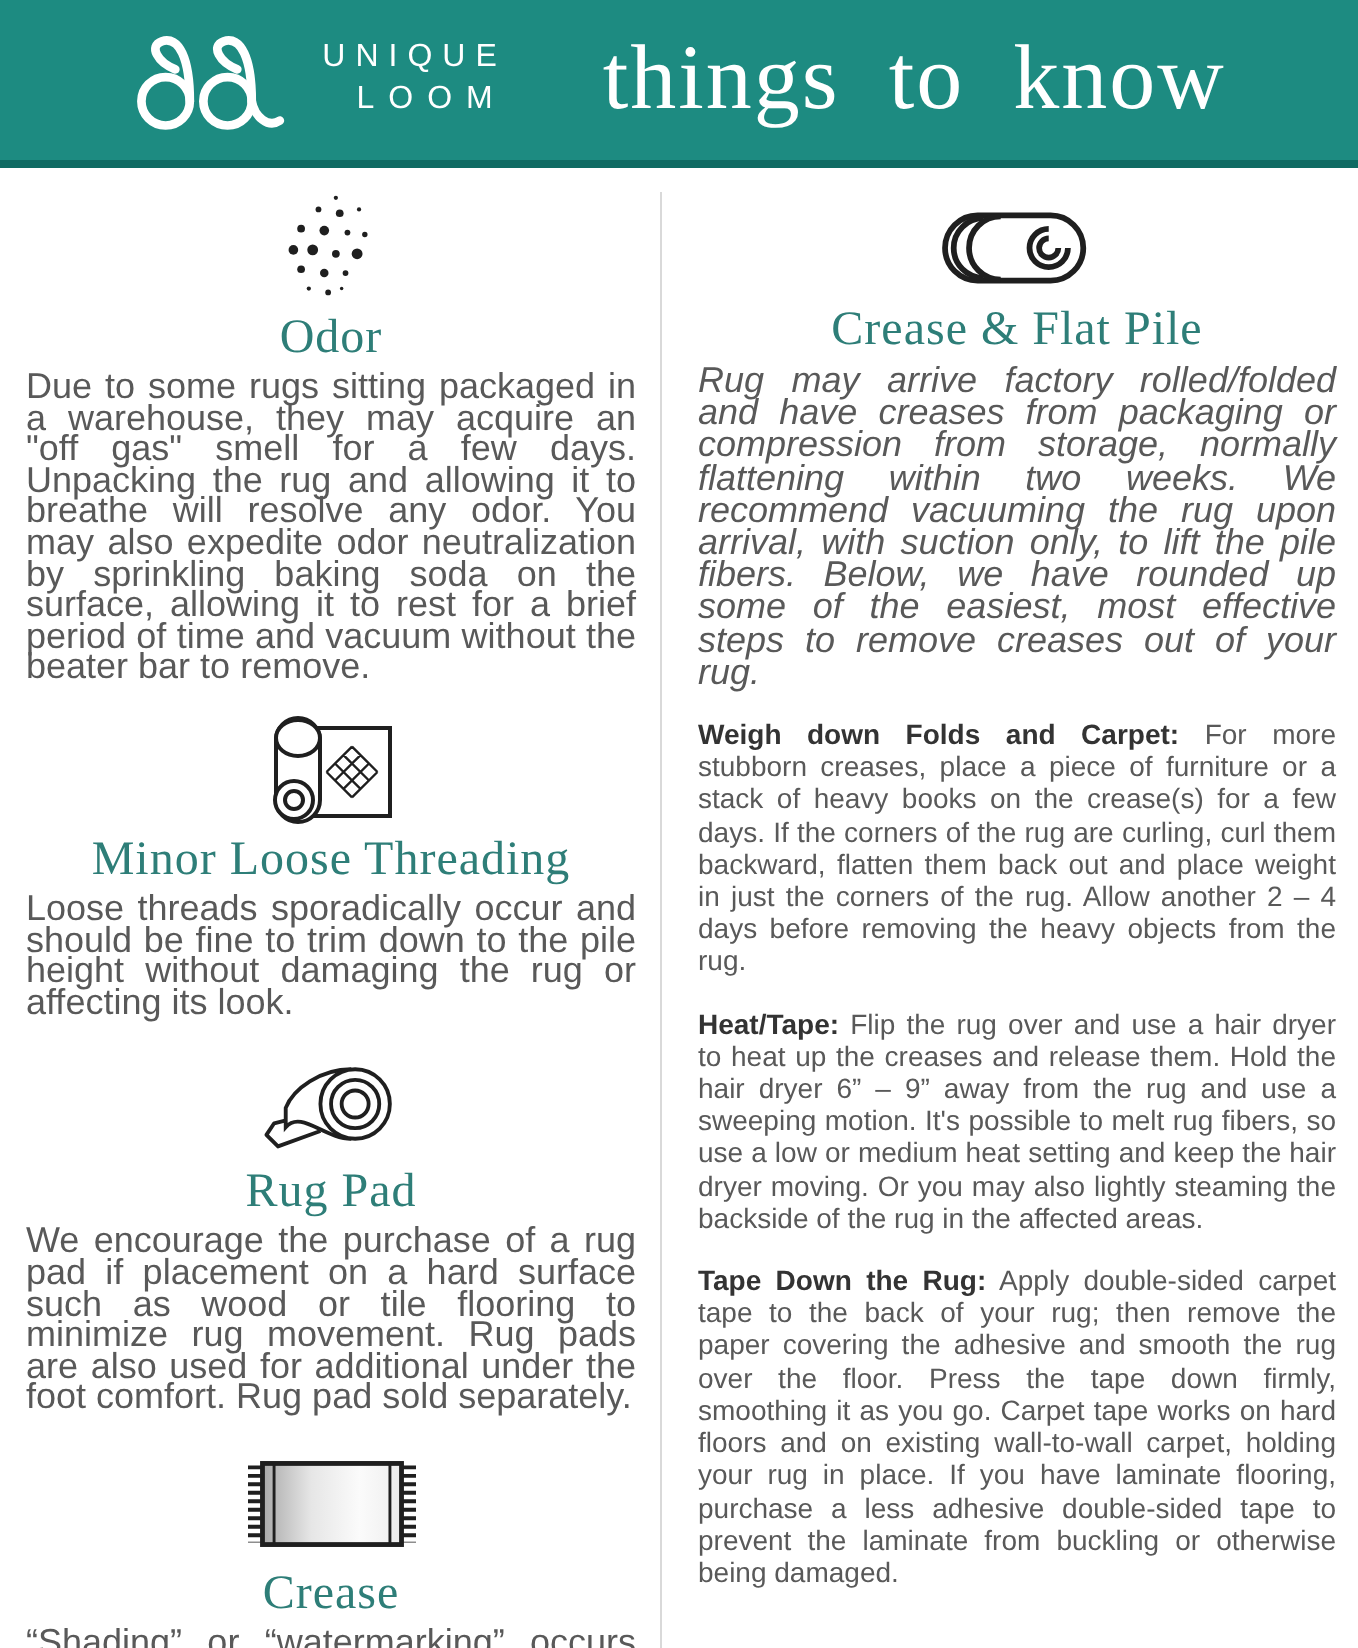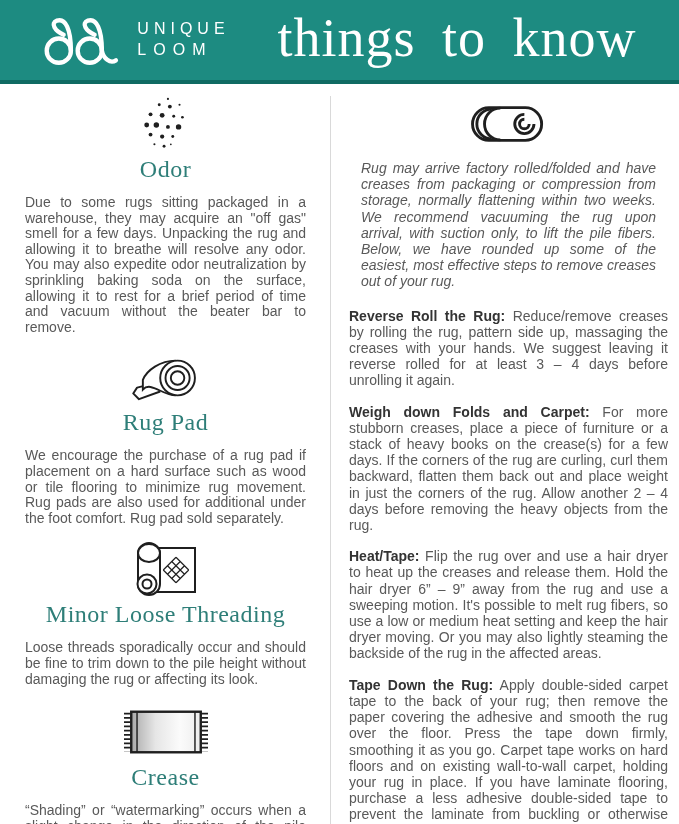--- a/index.html
+++ b/index.html
@@ -16,42 +16,42 @@
     -webkit-font-smoothing:antialiased;
   }
   header{
     height:84px;background:var(--header-teal);
     border-bottom:4px solid var(--header-border);
     display:flex;align-items:center;justify-content:center;
   }
   .brand{display:flex;align-items:center;gap:13px;}
   .brand-text{display:flex;flex-direction:column;color:#fff;font-size:16px;line-height:1.3;font-weight:400;}
   .brand-l1{letter-spacing:5px;}
-  .brand-l2{letter-spacing:7px;text-align:left;}
+  .brand-l2{letter-spacing:7px;text-align:right;}
   .page-title{
     margin:0 0 4px 48px;color:#fff;
     font-family:"Liberation Serif",serif;font-weight:500;
-    font-size:54px;word-spacing:12px;letter-spacing:1px;white-space:nowrap;
+    font-size:46px;word-spacing:12px;letter-spacing:1px;white-space:nowrap;
   }
   main{display:flex;padding-top:12px;}
   .col-left{
     width:331px;flex:0 0 331px;padding:0 12px 0 13px;
     border-right:1px solid #d9d9d9;
   }
   .col-right{flex:1;padding:0 11px 0 18px;}
   .sec{text-align:center;}
   .sec + .sec{margin-top:13px;}
   .icon-wrap{display:flex;justify-content:center;align-items:flex-end;}
   .sec-h{
     font-family:"Liberation Serif",serif;color:var(--heading-teal);
     font-weight:500;font-size:24px;margin:4px 0 3px;letter-spacing:0.5px;
   }
   .body{
     text-align:justify;color:var(--body-text);
-    font-size:14px;line-height:15.6px;margin:12px;
+    font-size:18px;line-height:15.6px;margin:0;
   }
   .col-right .body{line-height:16.2px;font-style:italic;}
   .tip{
     text-align:justify;color:var(--body-text);
     font-size:14px;line-height:16.2px;margin:15px 0 0;
   }
   .tip b{color:#333;font-weight:bold;}
   svg{display:block;}
 </style>
 </head>
@@ -100,49 +100,49 @@
             <circle cx="36" cy="42" r="1.5"></circle>
           <circle cx="17" cy="50" r="1.1"></circle>
             <circle cx="27" cy="52" r="1.5"></circle>
             <circle cx="34" cy="50" r="0.9"></circle>
         </svg>
       </div>
       <h2 class="sec-h">Odor</h2>
       <p class="body">Due to some rugs sitting packaged in a warehouse, they may acquire an "off gas" smell for a few days. Unpacking the rug and allowing it to breathe will resolve any odor. You may also expedite odor neutralization by sprinkling baking soda on the surface, allowing it to rest for a brief period of time and vacuum without the beater bar to remove.</p>
     </div>
 
-    <div class="sec" style="margin-top:16px">
-      <div class="icon-wrap" style="height:54px">
-        <svg width="72" height="54" viewBox="0 0 72 56" fill="none" stroke="#1f1f1f" stroke-width="2">
-          <path d="M26,33 L6,38 L2,44 L8,50 L30,42" fill="#fff" stroke-linejoin="round"></path>
-          <path d="M46,10 C30,10 16,20 12,30 L12,40 C20,31 32,46 46,46" fill="#fff"></path>
-          <circle cx="48" cy="28" r="18" fill="#fff"></circle>
-          <circle cx="48" cy="28" r="12.5"></circle>
-          <circle cx="48" cy="28" r="7"></circle>
-        </svg>
-      </div>
-      <h2 class="sec-h">Rug Pad</h2>
-      <p class="body">We encourage the purchase of a rug pad if placement on a hard surface such as wood or tile flooring to minimize rug movement. Rug pads are also used for additional under the foot comfort. Rug pad sold separately.</p>
-    </div>
-
     <div class="sec">
       <div class="icon-wrap" style="height:58px">
         <svg width="64" height="58" viewBox="0 0 64 58" fill="none" stroke="#1f1f1f" stroke-width="2">
           <rect x="23" y="9" width="38" height="44" fill="#fff"></rect>
           <g transform="rotate(45 42 31)" stroke-width="1.2">
             <path d="M33,22 h18 M33,28 h18 M33,34 h18 M33,40 h18 M33,22 v18 M39,22 v18 M45,22 v18 M51,22 v18"></path>
           </g>
           <rect x="4" y="4" width="22" height="52" rx="11" fill="#fff"></rect>
           <ellipse cx="15" cy="14" rx="11" ry="9" fill="#fff"></ellipse>
           <circle cx="13" cy="45" r="9.5" fill="#fff"></circle>
           <circle cx="13" cy="45" r="4.5"></circle>
         </svg>
       </div>
       <h2 class="sec-h">Minor Loose Threading</h2>
       <p class="body">Loose threads sporadically occur and should be fine to trim down to the pile height without damaging the rug or affecting its look.</p>
+    </div>
+
+    <div class="sec" style="margin-top:16px">
+      <div class="icon-wrap" style="height:54px">
+        <svg width="72" height="54" viewBox="0 0 72 56" fill="none" stroke="#1f1f1f" stroke-width="2">
+          <path d="M26,33 L6,38 L2,44 L8,50 L30,42" fill="#fff" stroke-linejoin="round"></path>
+          <path d="M46,10 C30,10 16,20 12,30 L12,40 C20,31 32,46 46,46" fill="#fff"></path>
+          <circle cx="48" cy="28" r="18" fill="#fff"></circle>
+          <circle cx="48" cy="28" r="12.5"></circle>
+          <circle cx="48" cy="28" r="7"></circle>
+        </svg>
+      </div>
+      <h2 class="sec-h">Rug Pad</h2>
+      <p class="body">We encourage the purchase of a rug pad if placement on a hard surface such as wood or tile flooring to minimize rug movement. Rug pads are also used for additional under the foot comfort. Rug pad sold separately.</p>
     </div>
 
     <div class="sec" style="margin-top:17px">
       <div class="icon-wrap" style="height:56px">
         <svg width="96" height="56" viewBox="0 0 96 58">
           <defs>
             <linearGradient id="shadeGrad" x1="0" y1="0" x2="1" y2="0">
               <stop offset="0" stop-color="#a9a9a9"></stop>
               <stop offset="0.35" stop-color="#e6e6e6"></stop>
               <stop offset="0.7" stop-color="#fbfbfb"></stop>
@@ -167,24 +167,24 @@
     <div class="sec">
       <div class="icon-wrap" style="height:52px">
         <svg width="84" height="48" viewBox="0 0 84 50" fill="none" stroke="#1f1f1f" stroke-width="3">
           <rect x="4" y="8" width="72" height="34" rx="17" fill="#fff"></rect>
           <path d="M24,9.5 a15.5,15.5 0 0,0 0,31"></path>
           <path d="M33,8.5 a16.5,16.5 0 0,0 0,33"></path>
           <path d="M68,25 A10,10 0 1 1 58,15"></path>
           <path d="M63,25 A5,5 0 1 1 58,20"></path>
         </svg>
       </div>
+      <h2 class="sec-h">Crease &amp; Flat Pile</h2>
       <p class="body">Rug may arrive factory rolled/folded and have creases from packaging or compression from storage, normally flattening within two weeks. We recommend vacuuming the rug upon arrival, with suction only, to lift the pile fibers. Below, we have rounded up some of the easiest, most effective steps to remove creases out of your rug.</p>
     </div>
 
-    <p class="tip" style="margin-top:18px"><b>Reverse Roll the Rug:</b> <span>Reduce/remove creases by rolling the rug, pattern side up, massaging the creases with your hands. We suggest leaving it reverse rolled for at least 3 – 4 days before unrolling it again.</span></p>
 
     <p class="tip"><b>Weigh down Folds and Carpet:</b> <span>For more stubborn creases, place a piece of furniture or a stack of heavy books on the crease(s) for a few days. If the corners of the rug are curling, curl them backward, flatten them back out and place weight in just the corners of the rug. Allow another 2 – 4 days before removing the heavy objects from the rug.</span></p>
 
     <p class="tip"><b>Heat/Tape:</b> <span>Flip the rug over and use a hair dryer to heat up the creases and release them. Hold the hair dryer 6” – 9” away from the rug and use a sweeping motion. It's possible to melt rug fibers, so use a low or medium heat setting and keep the hair dryer moving. Or you may also lightly steaming the backside of the rug in the affected areas.</span></p>
 
     <p class="tip"><b>Tape Down the Rug:</b> <span>Apply double-sided carpet tape to the back of your rug; then remove the paper covering the adhesive and smooth the rug over the floor. Press the tape down firmly, smoothing it as you go. Carpet tape works on hard floors and on existing wall-to-wall carpet, holding your rug in place. If you have laminate flooring, purchase a less adhesive double-sided tape to prevent the laminate from buckling or otherwise being damaged.</span></p>
 
   </section>
 
 </main>

